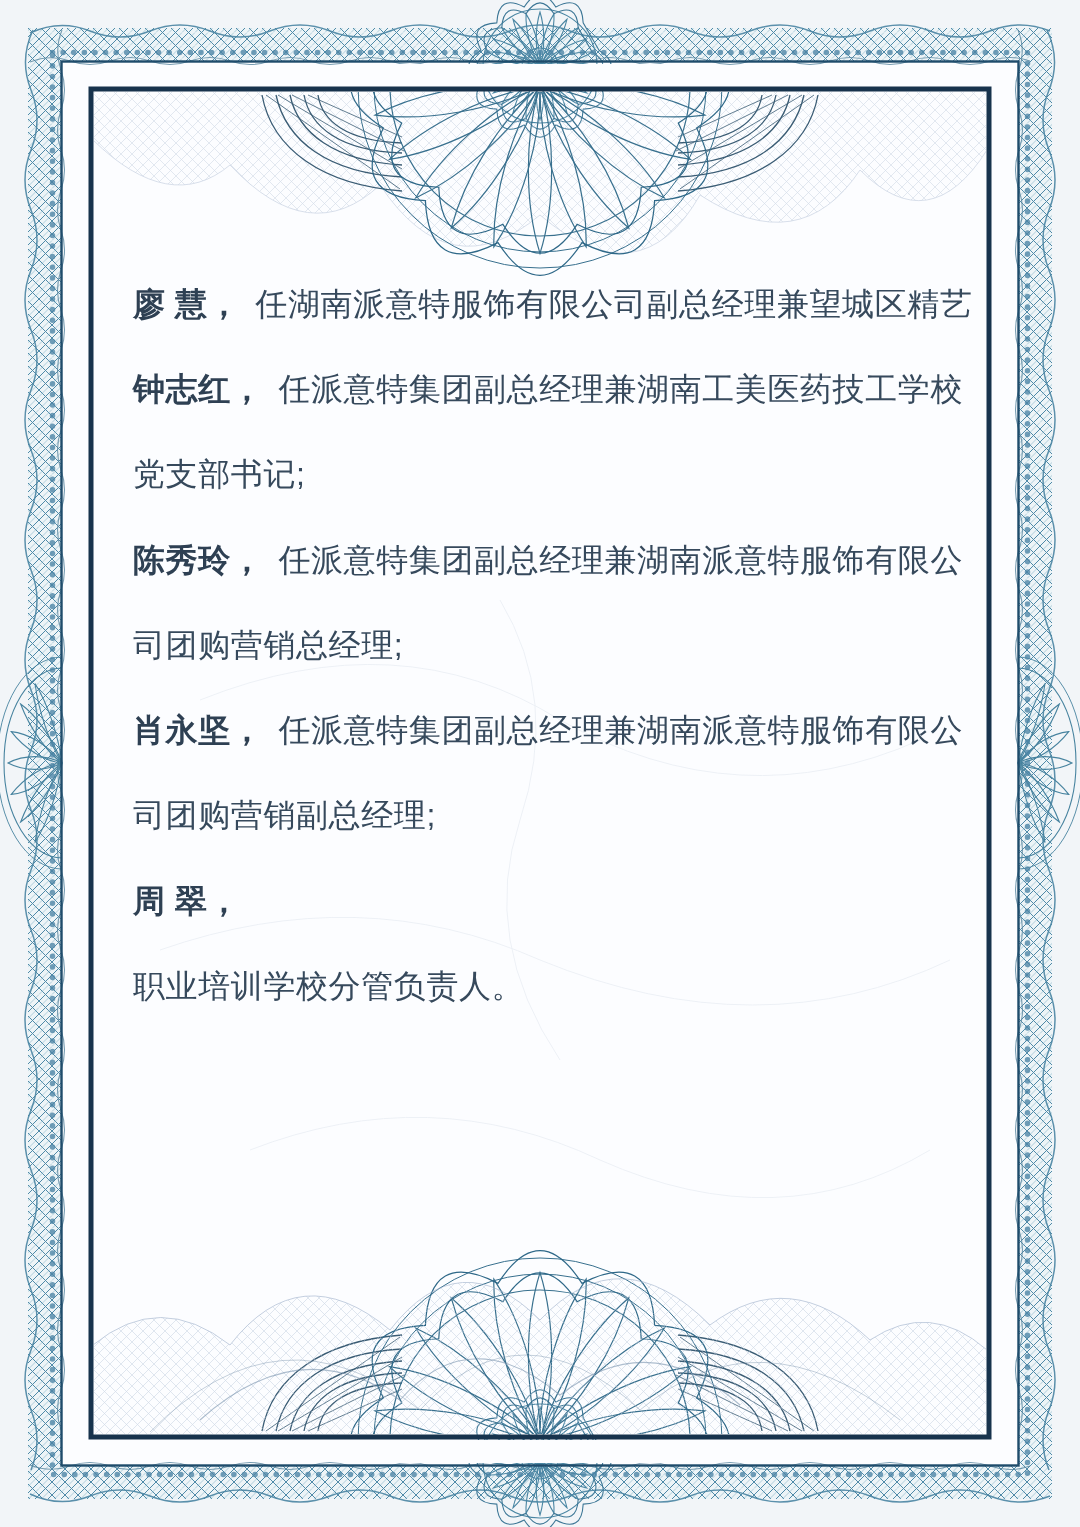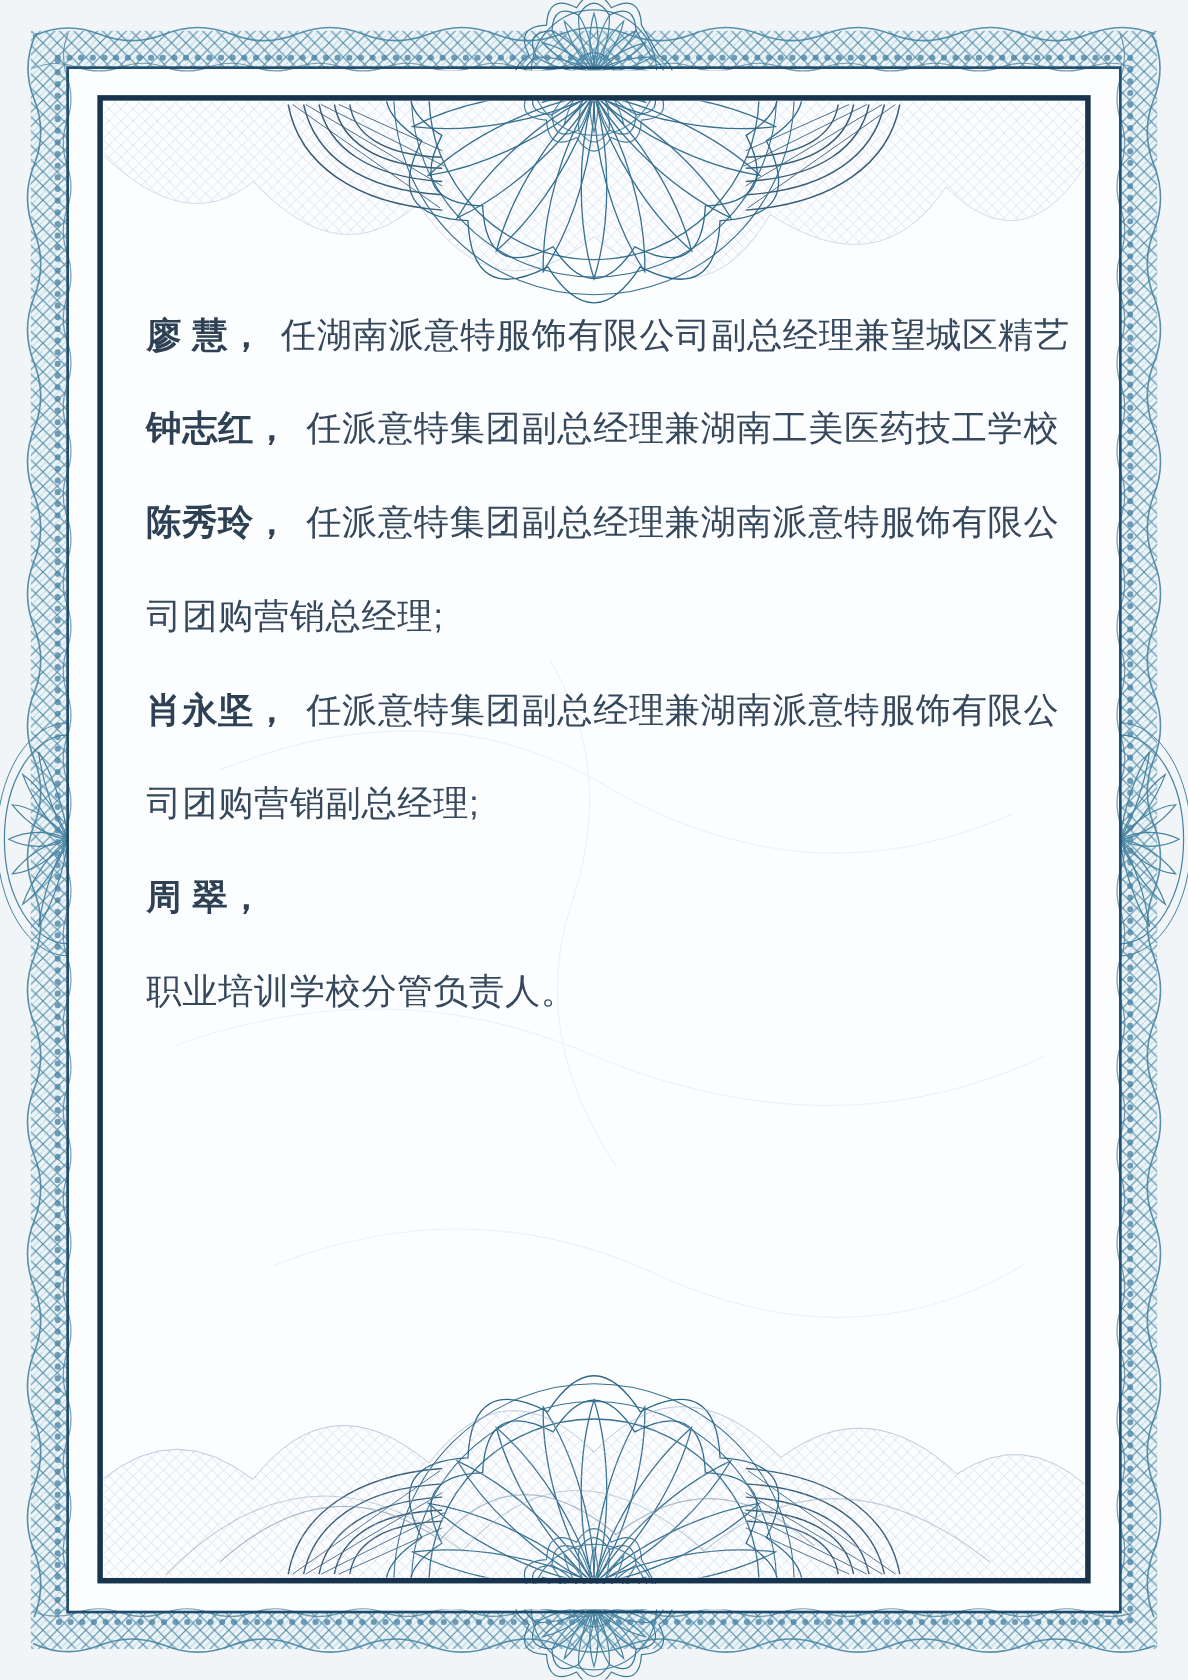--- a/index.html
+++ b/index.html
@@ -199,20 +199,24 @@
   <div class="text-block">
     <div class="line">
       <span class="name">廖 慧，</span>
       <span class="rest">任湖南派意特服饰有限公司副总经理兼望城区精艺</span>
     </div>
     <div class="line">
       <span class="name">钟志红，</span>
       <span class="rest">任派意特集团副总经理兼湖南工美医药技工学校</span>
     </div>
     <div class="line">
+
+      <span class="rest">党支部书记;</span>
+    </div>
+    <div class="line">
       <span class="name">陈秀玲，</span>
       <span class="rest">任派意特集团副总经理兼湖南派意特服饰有限公</span>
     </div>
     <div class="line">
 
       <span class="rest">司团购营销总经理;</span>
     </div>
     <div class="line">
       <span class="name">肖永坚，</span>
       <span class="rest">任派意特集团副总经理兼湖南派意特服饰有限公</span>

